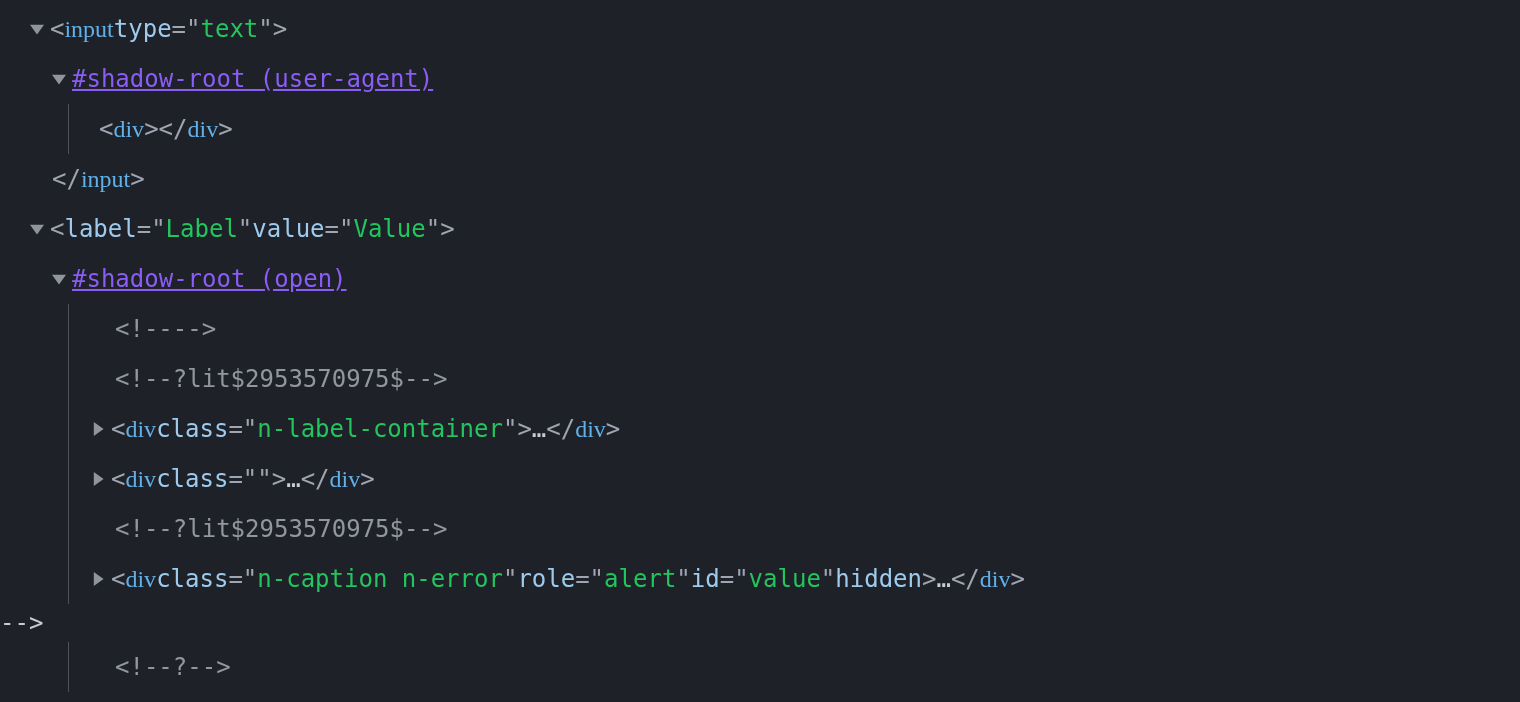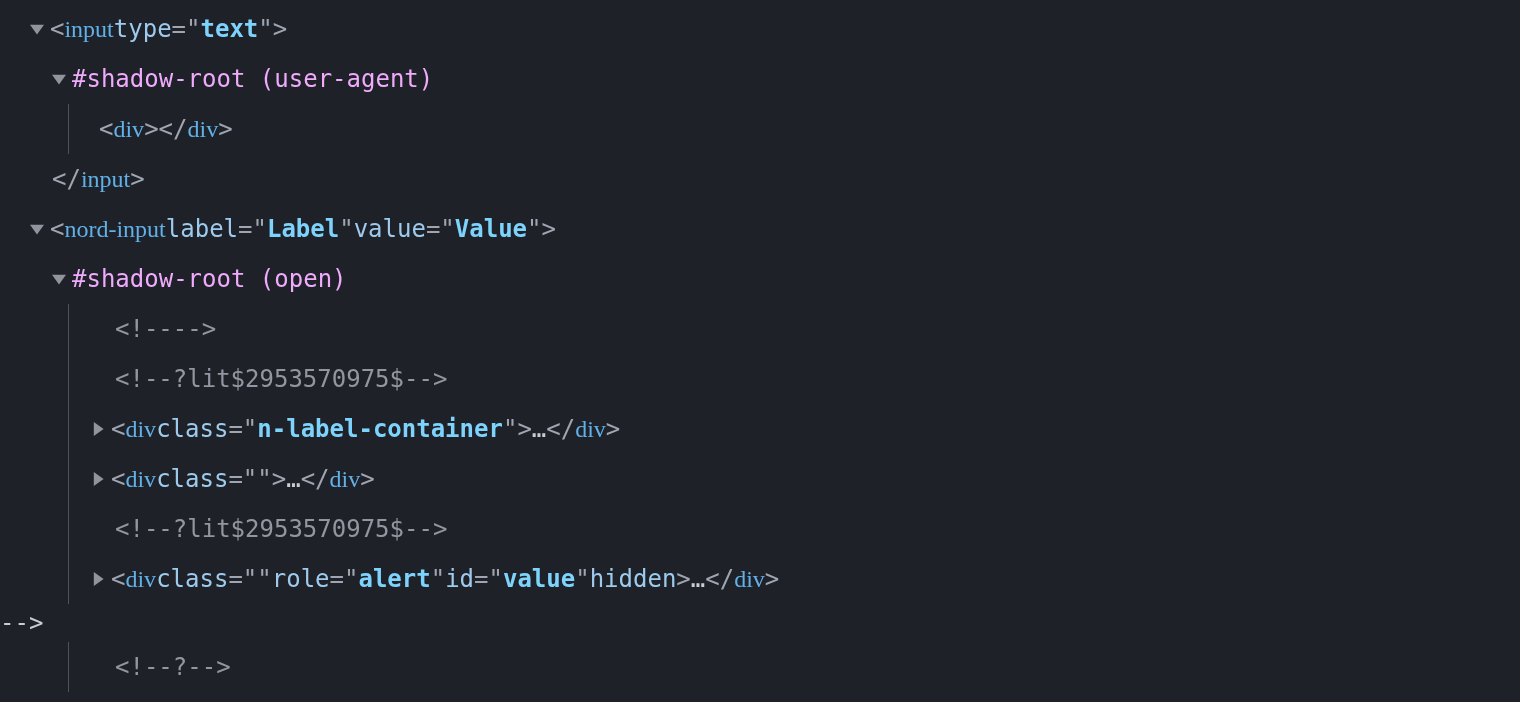--- a/index.html
+++ b/index.html
@@ -26,22 +26,22 @@
   }
   .arrow svg { width: 14px; height: 14px; fill: currentColor; }
   .guide {
     border-left: 1px solid #4d525c;
     height: 100%;
     display: inline-block;
   }
   .bracket, .punct { color: #9fa6b2; }
   .tag { color: #62b0e8; font-family: Liberation Serif, serif; }
   .attr-name { color: #9ecbed; }
-  .attr-value { color: #7dd3fc; font-weight: bold; }
-  .shadow { color: #f0abfc; }
+  .attr-value { color: #22c55e; }
+  .shadow { color: #8b5cf6; text-decoration: underline; }
   .comment { color: #9296a0; }
   .ellipsis { color: #c8cdd4; }
 </style>
 </head>
 <body>
 
 
 
 
 <div class="line">
@@ -94,21 +94,20 @@
 
 
 <div class="line">
   <span class="indent" style="width:28px"></span>
   <span class="arrow">
       <svg viewBox="0 0 10 10">
         <path d="M0 2 L10 2 L5 9 Z"></path>
       </svg>
     </span>
   <span class="bracket">&lt;</span>
-    <span class="tag">nord-input</span>
     <span> </span>
     <span class="attr-name">label</span>
     <span class="punct">="</span>
     <span class="attr-value">Label</span>
     <span class="punct">"</span>
     <span> </span>
     <span class="attr-name">value</span>
     <span class="punct">="</span>
     <span class="attr-value">Value</span>
     <span class="punct">"</span>
@@ -205,20 +204,21 @@
   <span class="arrow">
       <svg viewBox="0 0 10 10">
         <path d="M2 0 L2 10 L9 5 Z"></path>
       </svg>
     </span>
   <span class="bracket">&lt;</span>
     <span class="tag">div</span>
     <span> </span>
     <span class="attr-name">class</span>
     <span class="punct">="</span>
+    <span class="attr-value">n-caption n-error</span>
     <span class="punct">"</span>
     <span> </span>
     <span class="attr-name">role</span>
     <span class="punct">="</span>
     <span class="attr-value">alert</span>
     <span class="punct">"</span>
     <span> </span>
     <span class="attr-name">id</span>
     <span class="punct">="</span>
     <span class="attr-value">value</span>

